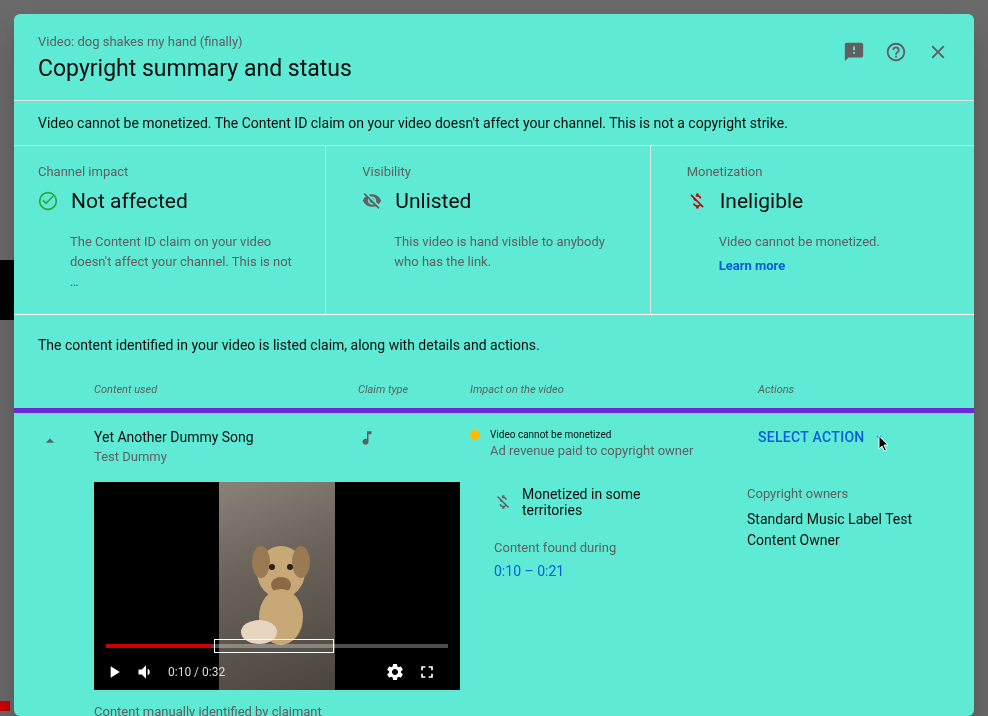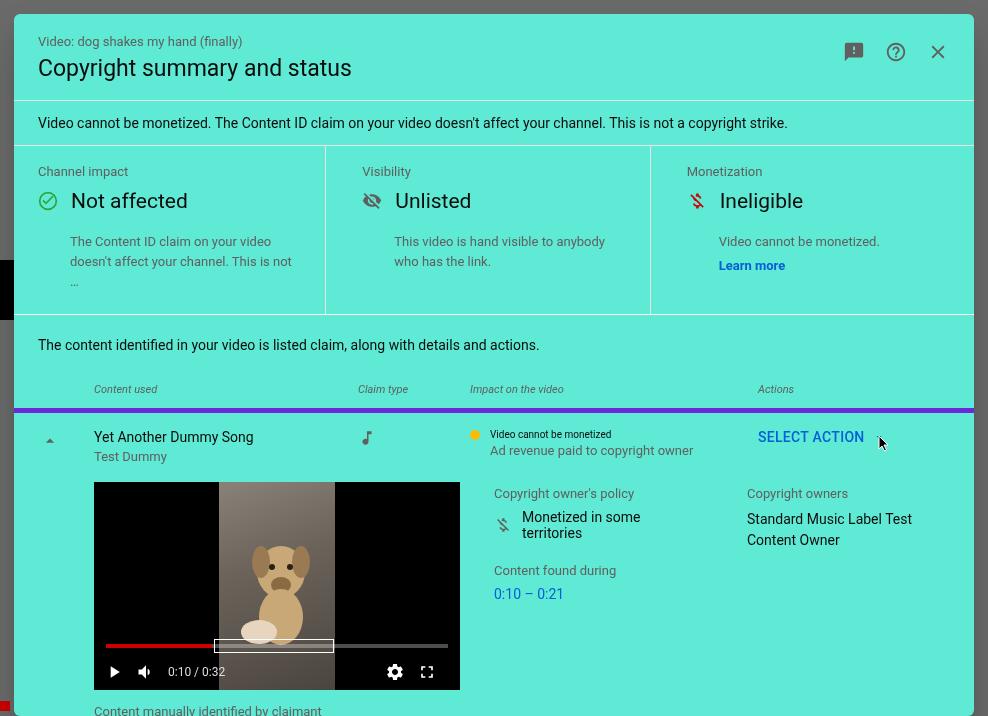--- a/index.html
+++ b/index.html
@@ -488,21 +488,20 @@
                 <path fill="#fff" d="M7 14H5v5h5v-2H7v-3zm-2-4h2V7h3V5H5v5zm12 7h-3v2h5v-5h-2v3zM14 5v2h3v3h2V5h-5z"></path>
               </svg>
             </span>
         </div>
       </div>
       <div class="video-note">Content manually identified by claimant</div>
     </div>
 
     <div class="detail-cols">
       <div class="detail-block">
-        <div class="detail-label">Copyright owner's policy</div>
         <div class="detail-val">
           <span>
             <svg width="18" height="18" viewBox="0 0 24 24">
                 <path fill="#606060" d="M12.5 6.9c1.78 0 2.44.85 2.5 2.1h2.21c-.07-1.72-1.12-3.3-3.21-3.81V3h-3v2.16c-.39.08-.75.21-1.1.36l1.51 1.51c.32-.08.69-.13 1.09-.13zM5.47 3.92L4.06 5.33 7.5 8.77c0 2.08 1.56 3.22 3.91 3.91l3.51 3.51c-.34.49-1.05.91-2.42.91-2.06 0-2.87-.92-2.98-2.1h-2.2c.12 2.19 1.76 3.42 3.68 3.83V21h3v-2.15c.96-.18 1.83-.55 2.46-1.12l2.22 2.22 1.41-1.41L5.47 3.92z"></path>
               </svg>
           </span>
           <span>Monetized in some territories</span>
         </div>
         <div class="detail-label">Content found during</div>
         <div class="timestamp">0:10 – 0:21</div>

